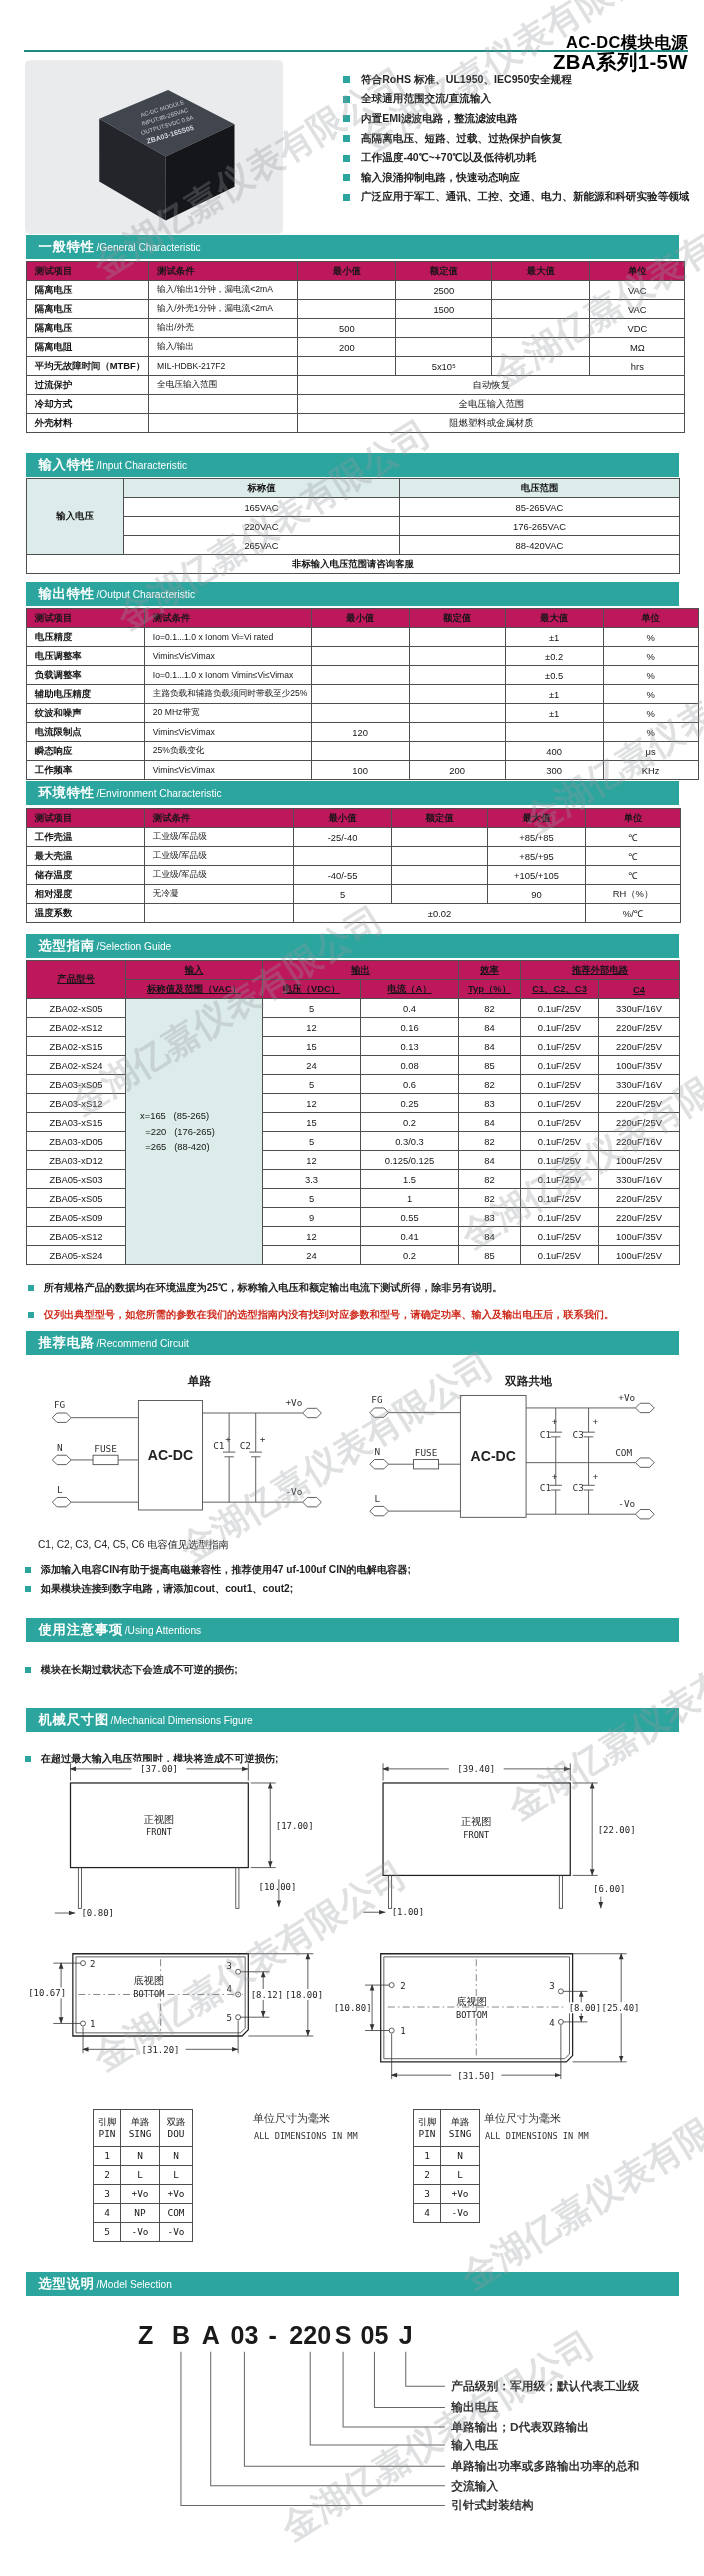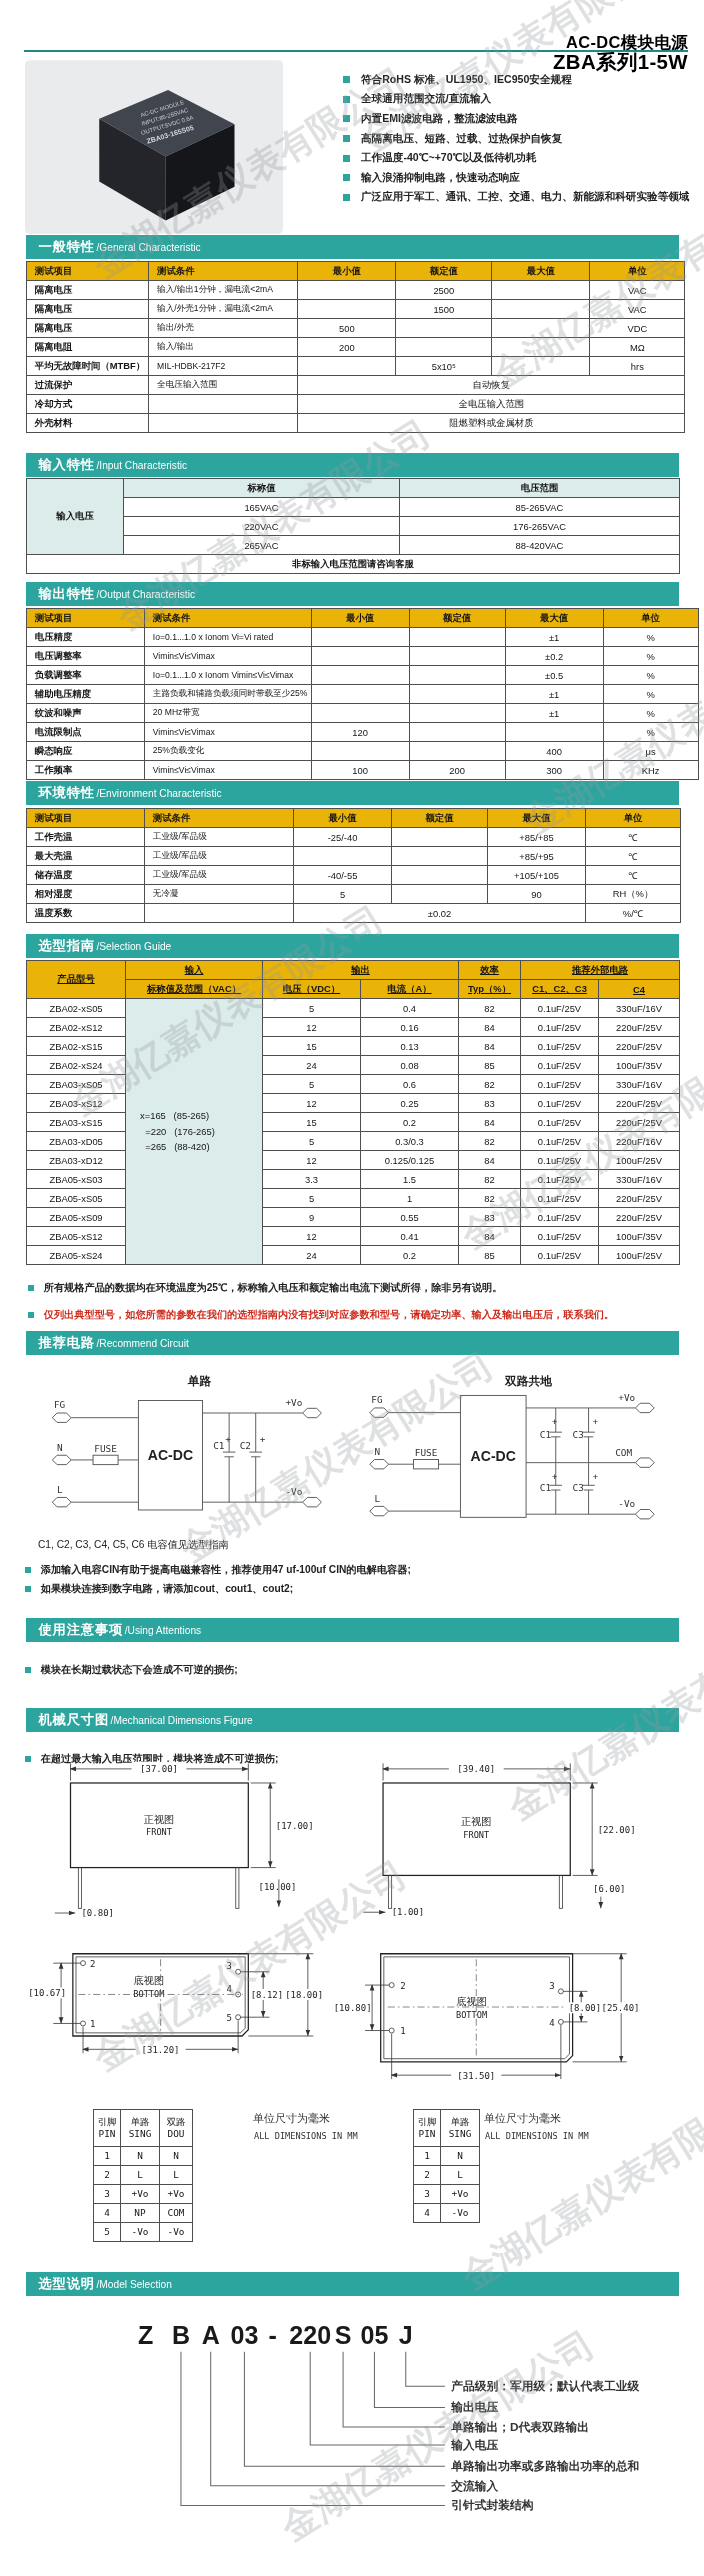--- a/index.html
+++ b/index.html
@@ -12,21 +12,21 @@
   .rule{position:absolute;left:23.5px;right:17px;top:50px;height:1.6px;background:#1f8a85;}
   
   .banner{position:absolute;left:26px;width:653px;height:24px;background:#2ba59e;color:#fff;
           display:flex;align-items:center;padding-left:12.5px;box-sizing:border-box;}
   .bzh{font-size:13.3px;font-weight:bold;letter-spacing:0.8px;}
   .ben{font-size:10.2px;margin-left:1.6px;}
   
   table{position:absolute;border-collapse:collapse;table-layout:fixed;background:transparent;}
   td{border:0.8px solid #4f4f4f;height:18px;padding:0 3.1px;text-align:center;font-size:9.4px;
      color:#151515;white-space:nowrap;overflow:hidden;background:#fff;}
-  tr.hd td{background:#eab308;font-weight:bold;}
+  tr.hd td{background:#be185d;font-weight:bold;}
   .hdc{background:#dcecea !important;font-weight:bold;}
   .shade{background:#dcecea !important;}
   .bold{font-weight:bold !important;}
   .t-spec td:first-child{text-align:left;padding-left:7.8px;font-weight:bold;}
   .t-spec td:nth-child(2){text-align:left;padding-left:7.8px;font-weight:normal;font-size:8.6px;}
   .t-spec tr.hd td:nth-child(2){font-size:9.4px;font-weight:bold;}
   .t-sel td{font-weight:normal;}
   .t-sel tr.hd td{font-weight:bold;text-decoration:underline;}
   .pre{white-space:pre !important;text-align:left !important;padding-left:14px;
        font-weight:normal !important;font-size:9.4px;line-height:1.7;}

